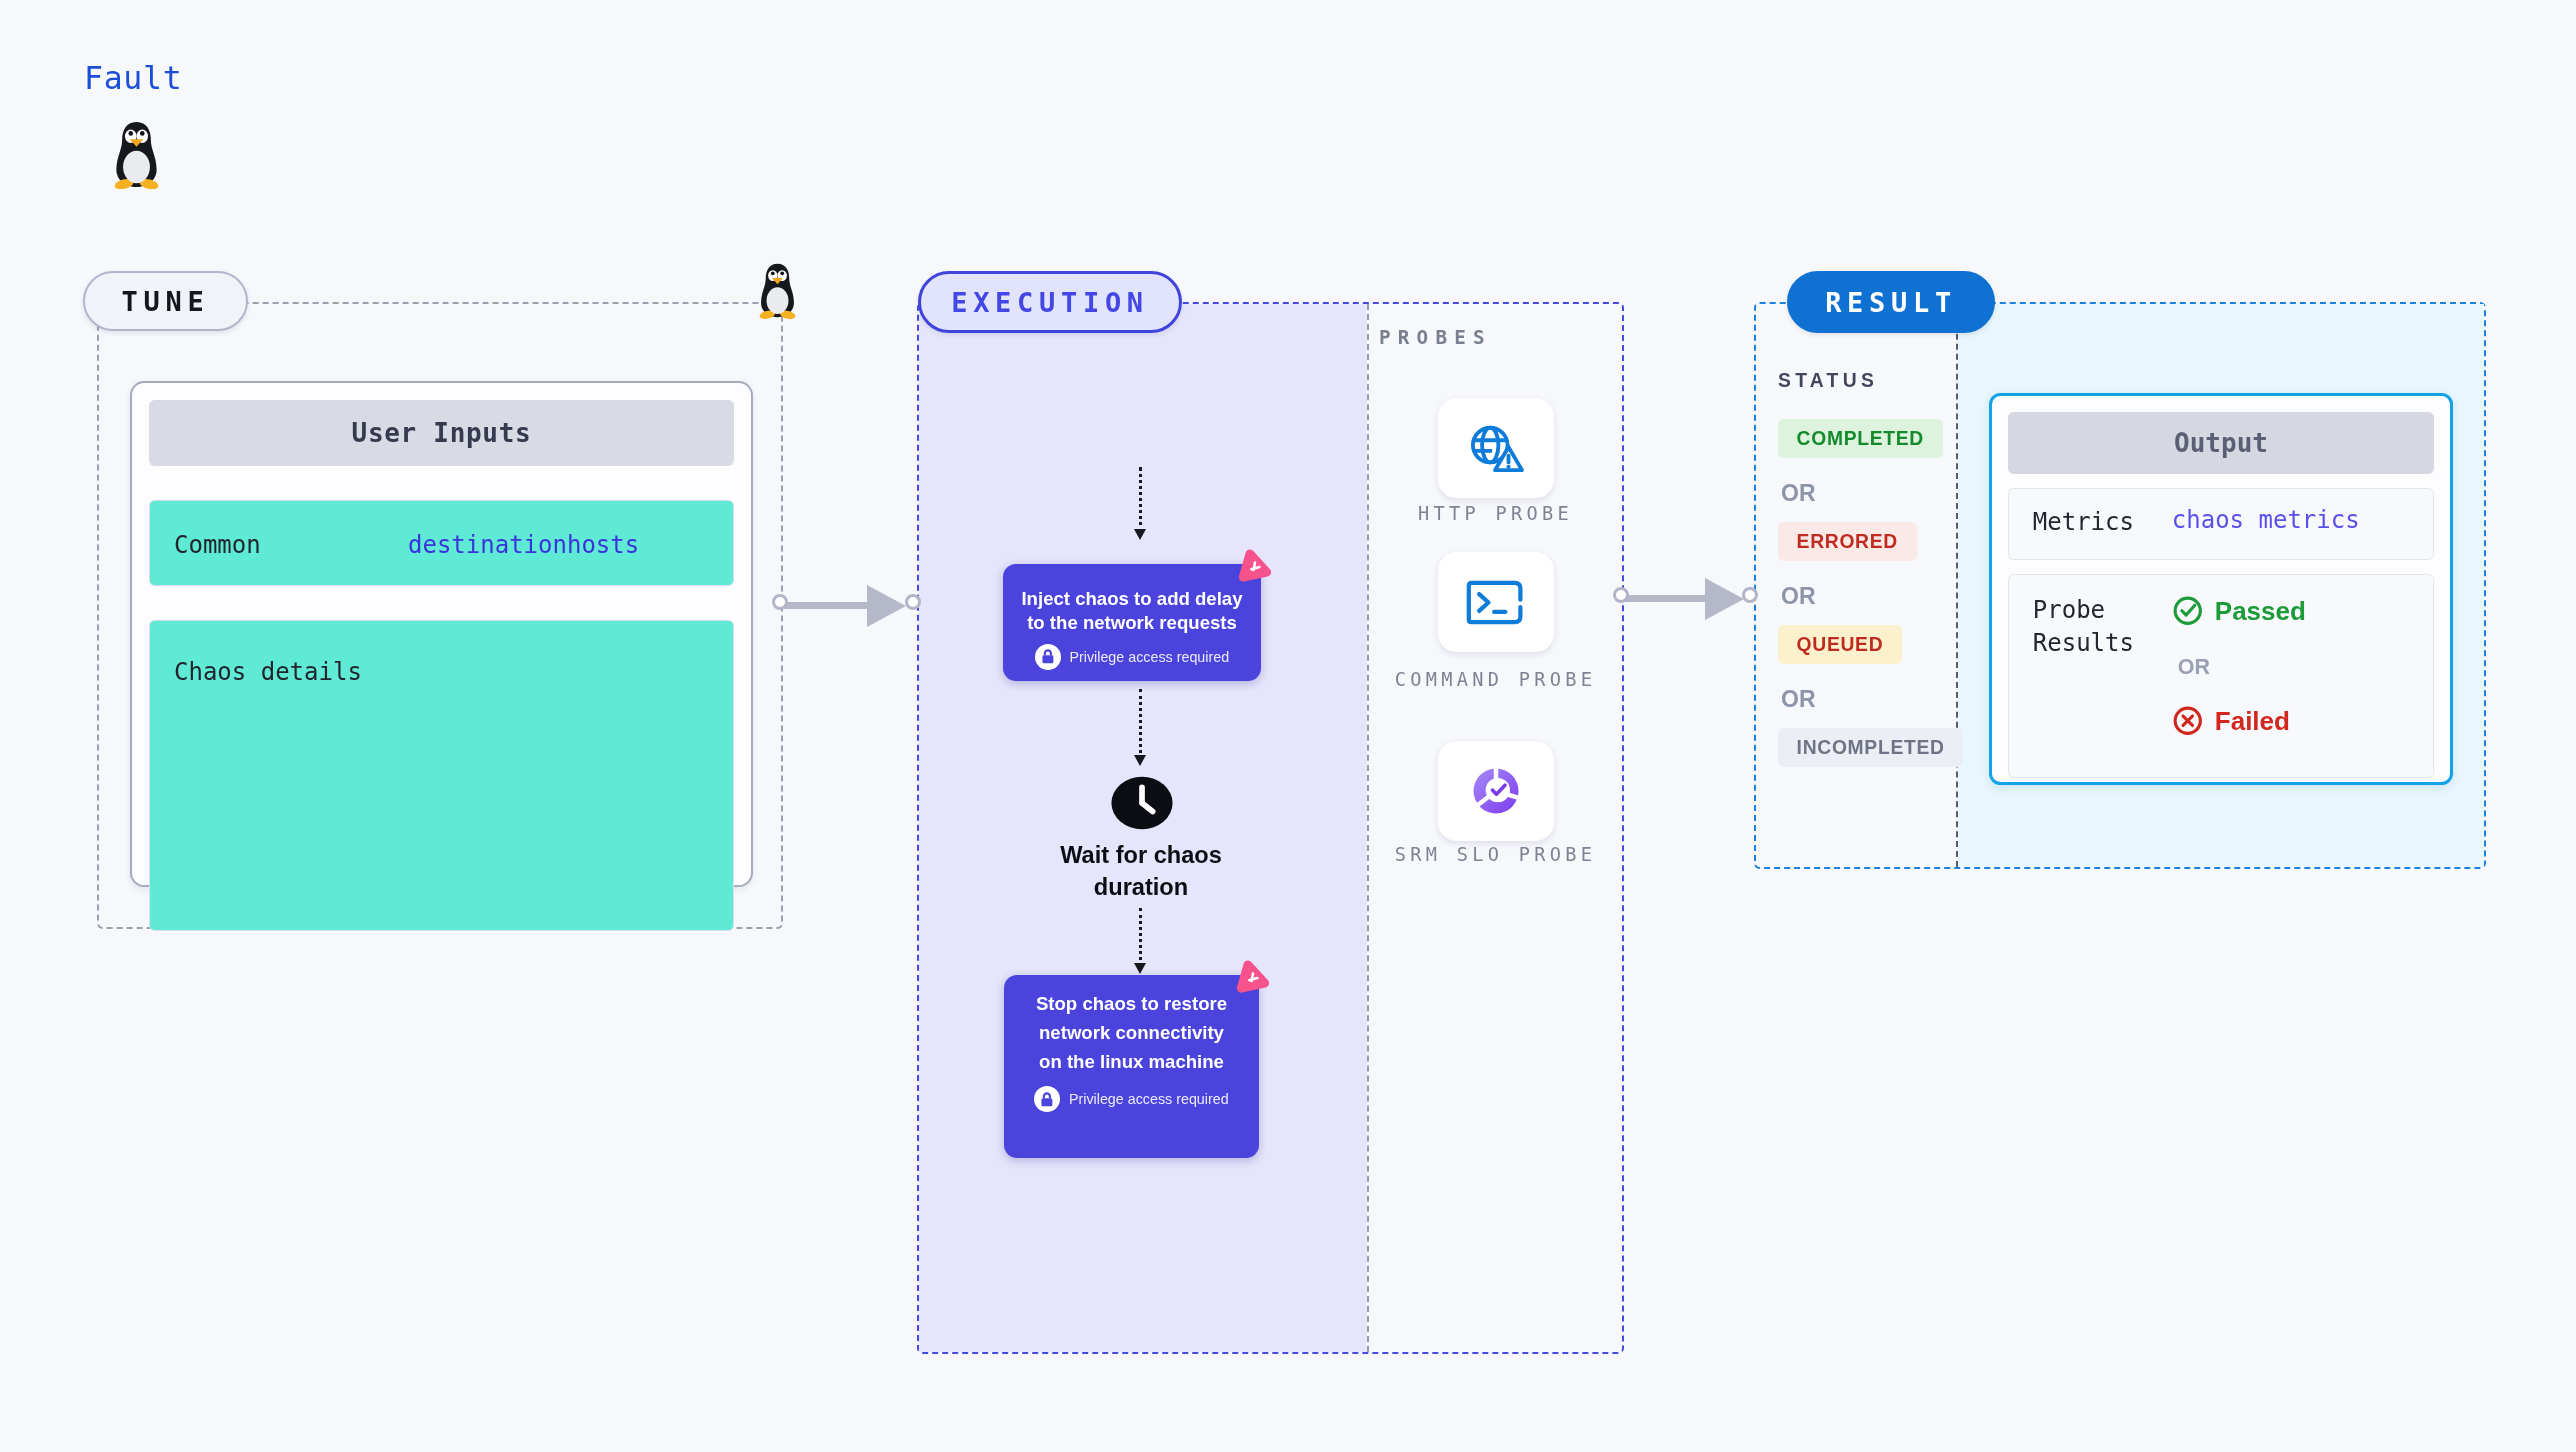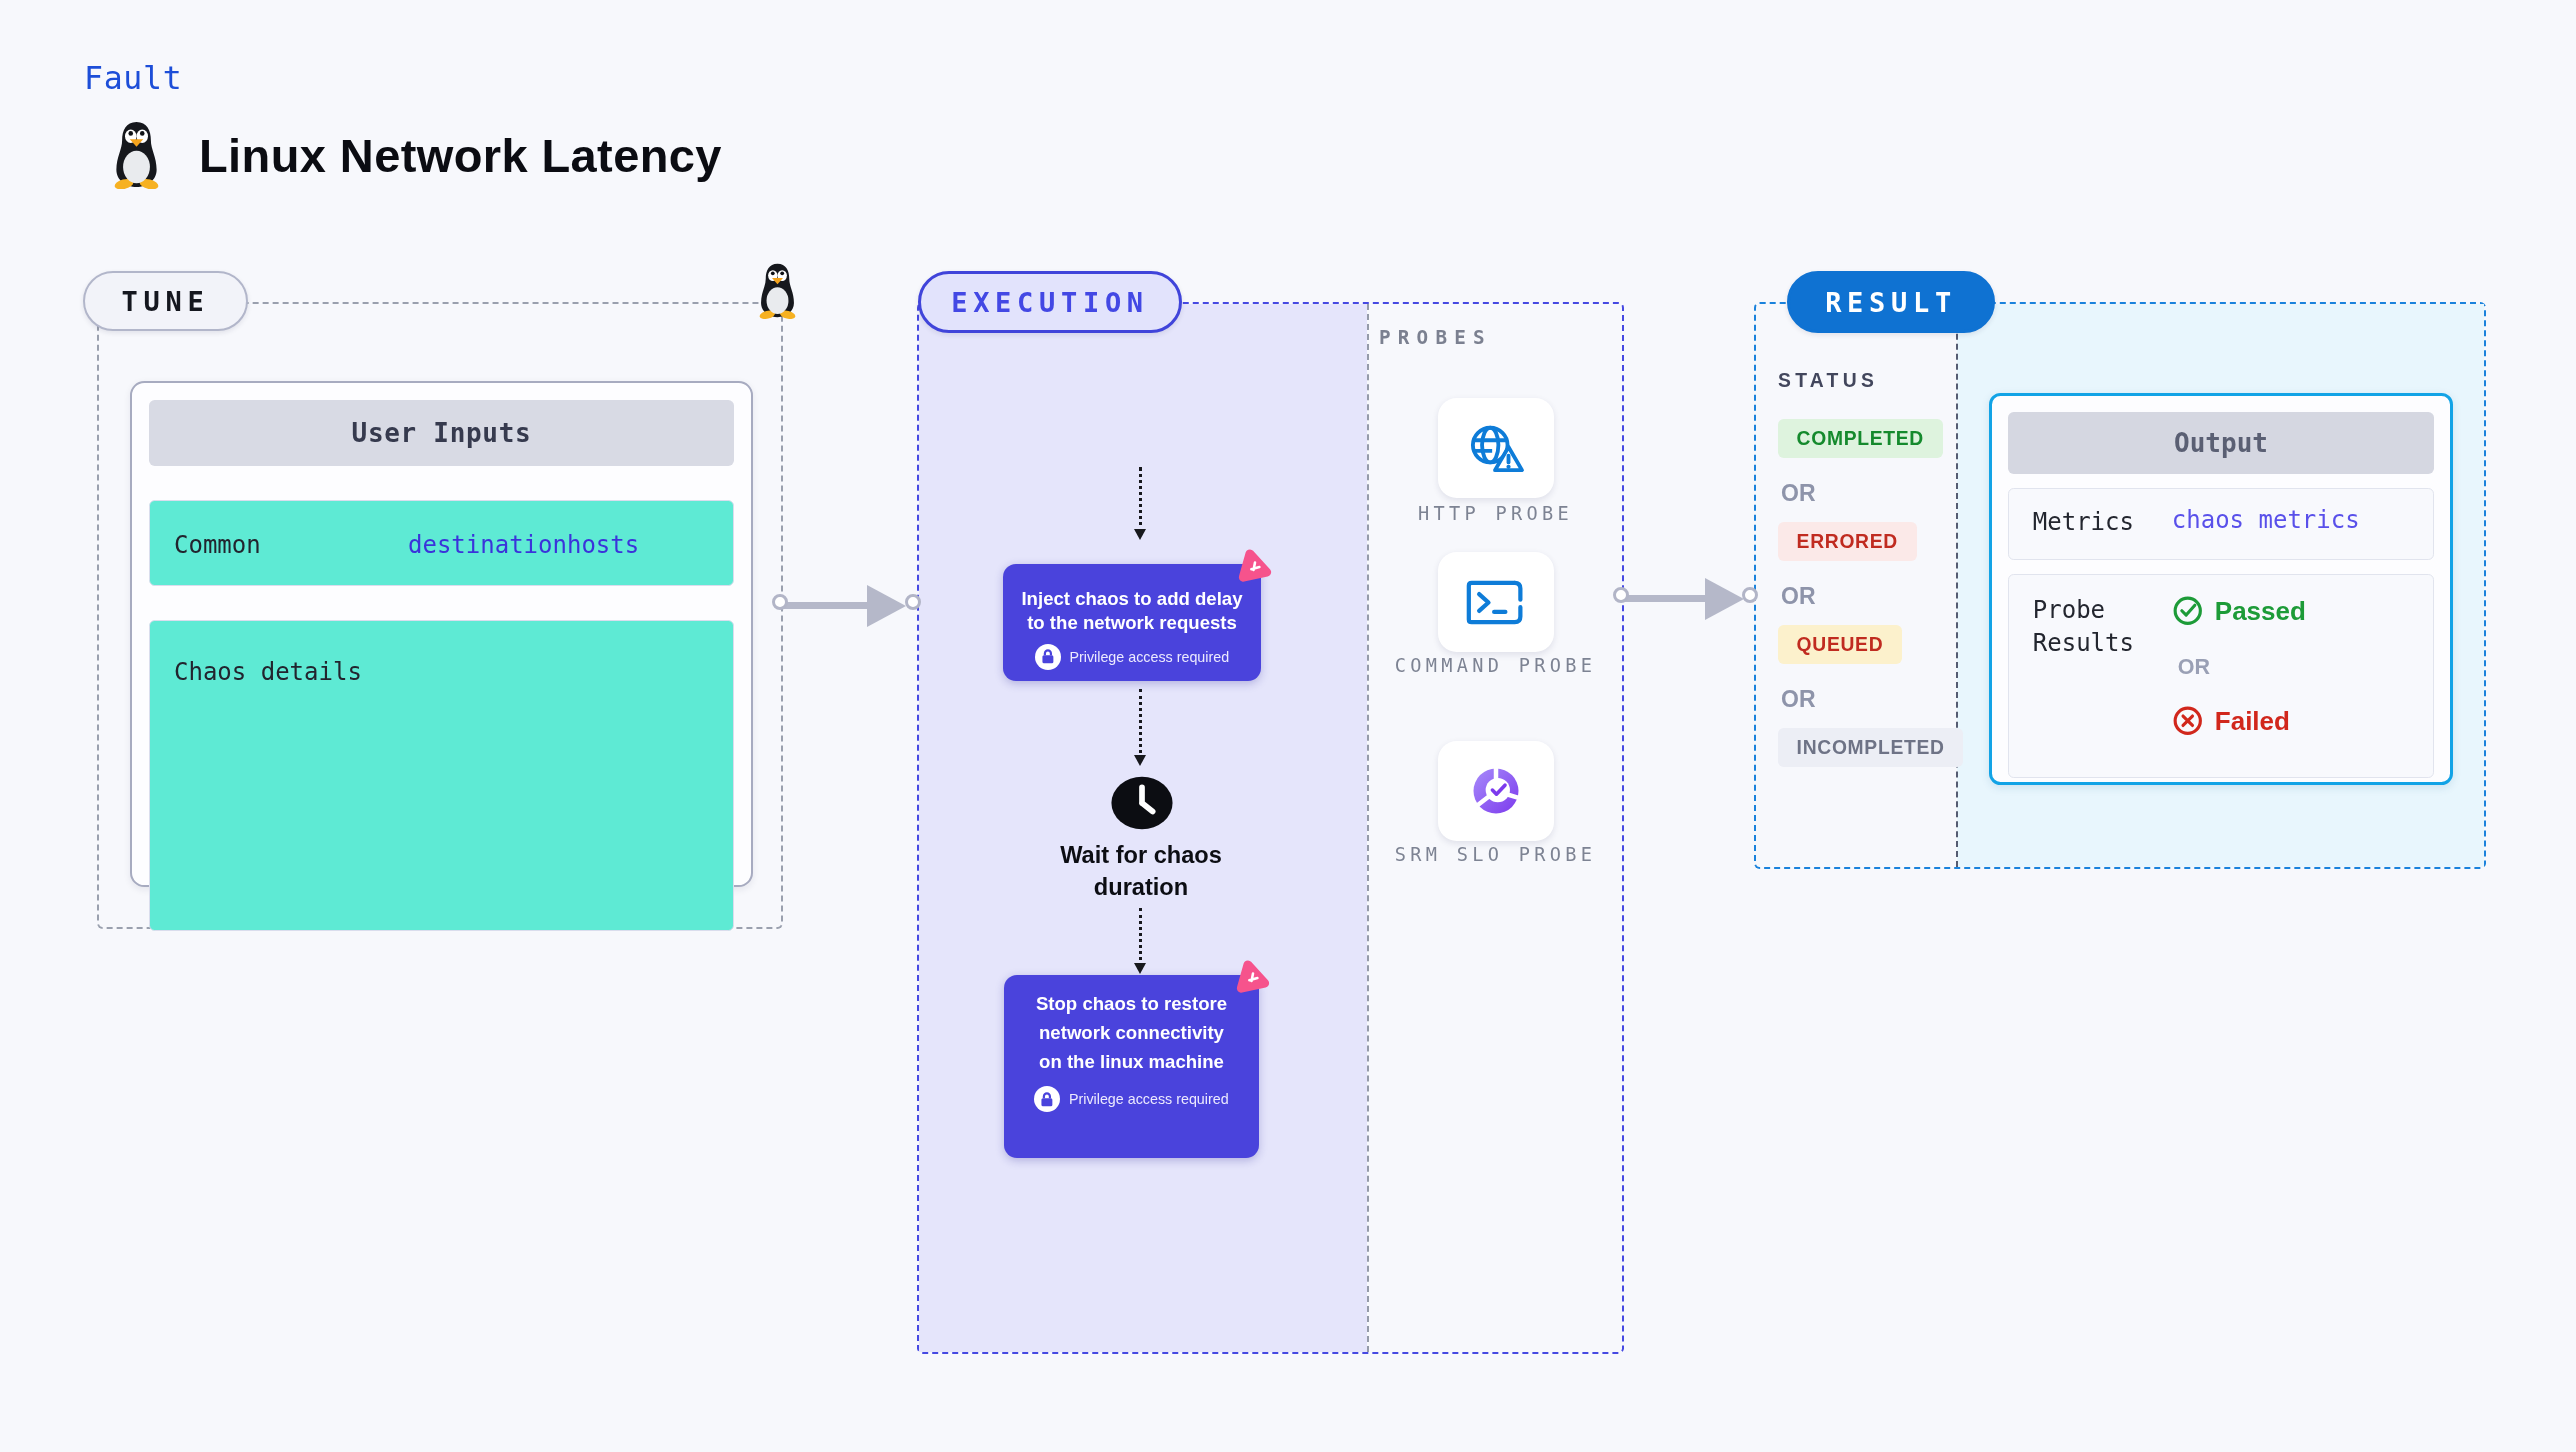--- a/index.html
+++ b/index.html
@@ -93,21 +93,21 @@
   .chaos-pin { position:absolute; top:-18.6px; right:-15.8px; width:44px; height:44px; }
   .clock-wrap { left:1110px; top:775px; width:64px; height:56px; z-index:2; }
 
   
   .probes-label { left:1379px; top:326px; font-size:19.3px; font-weight:600; color:#7b8090; letter-spacing:7.2px; }
   .probe-card { left:1438px; width:116px; height:100px; background:#ffffff; border-radius:18.6px;
                 box-shadow:0 2.1px 6.4px rgba(30,34,80,.10); display:flex; align-items:center; justify-content:center; }
   .pc1 { top:398px; } .pc2 { top:552px; } .pc3 { top:741px; }
   .probe-label { left:1381px; width:229px; text-align:center; font-size:18.6px; color:#7d8393;
                  letter-spacing:4.3px; line-height:26px; font-weight:500; }
-  .pl1 { top:501px; } .pl2 { top:653px; } .pl3 { top:842px; }
+  .pl1 { top:501px; } .pl2 { top:667px; } .pl3 { top:842px; }
 
   
   .status-heading { left:1778px; top:370px; font-size:19.3px; font-weight:bold; color:#42465c; letter-spacing:4.3px; }
   .status-badge { position:absolute; left:1778px; display:inline-block; padding:8.6px 18.6px;
                   border-radius:5.7px; font-size:19.3px; font-weight:bold; letter-spacing:0.7px; }
   .sb-green  { top:419px;  background:#def3de; color:#158a2d; }
   .sb-red    { top:522px;  background:#fbe9e8; color:#c02b20; }
   .sb-yellow { top:625px;  background:#fcf1cc; color:#c02b20; }
   .sb-gray   { top:728px; background:#eceef5; color:#6e7386; }
   .or-label { position:absolute; left:1781px; font-size:23px; font-weight:600; color:#8e94aa; }
@@ -156,21 +156,20 @@
         <polygon points="14,44 46,37 23,12" fill="#f6538c" stroke="#f6538c" stroke-width="12" stroke-linejoin="round"></polygon>
         <path d="M25 33 l11 -3 M30 24 l-2 10" stroke="#ffffff" stroke-width="3.5" stroke-linecap="round" fill="none"></path>
       </g>
     </defs>
   </svg>
 
   <div class="abs mono kicker">Fault</div>
   <svg class="abs tux1" viewBox="0 0 60 72">
       <use href="#tux"></use>
     </svg>
-  <div class="abs page-title">Linux Network Latency</div>
 
   <div class="abs tune-box"></div>
   <div class="abs pill pill-tune mono">TUNE</div>
   <svg class="abs tux2" viewBox="0 0 60 72">
       <use href="#tux"></use>
     </svg>
 
   <div class="abs ui-card">
     <div class="ui-header mono">User Inputs</div>
     <div class="ui-row ui-row1">

